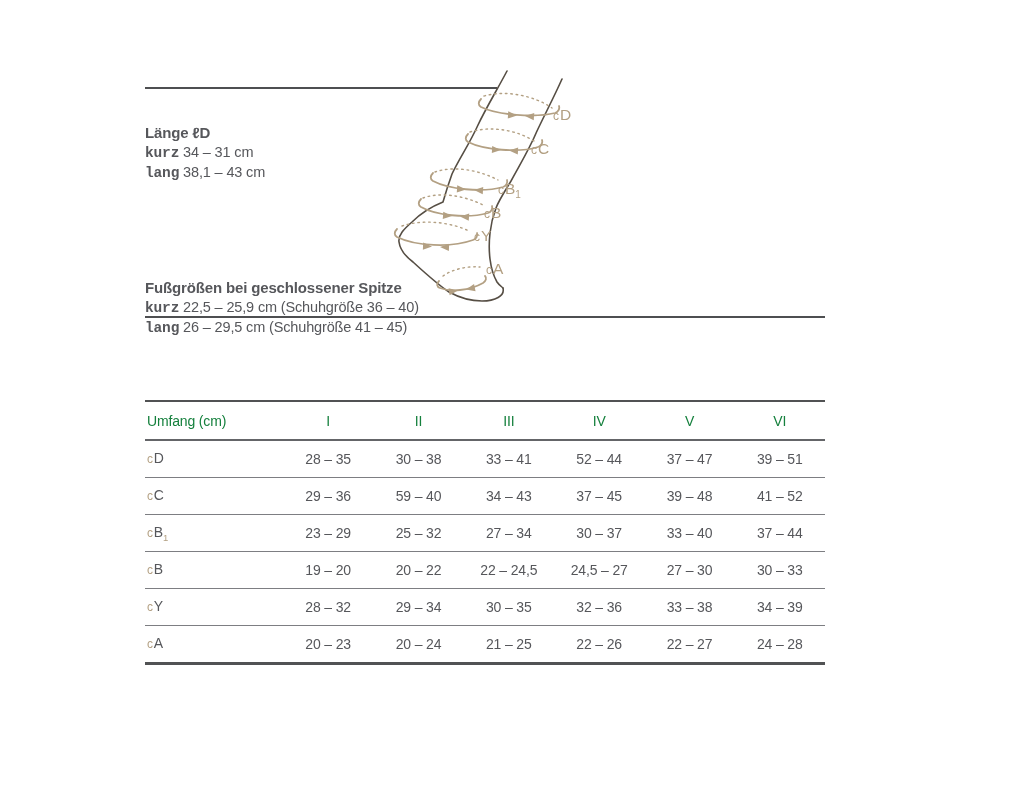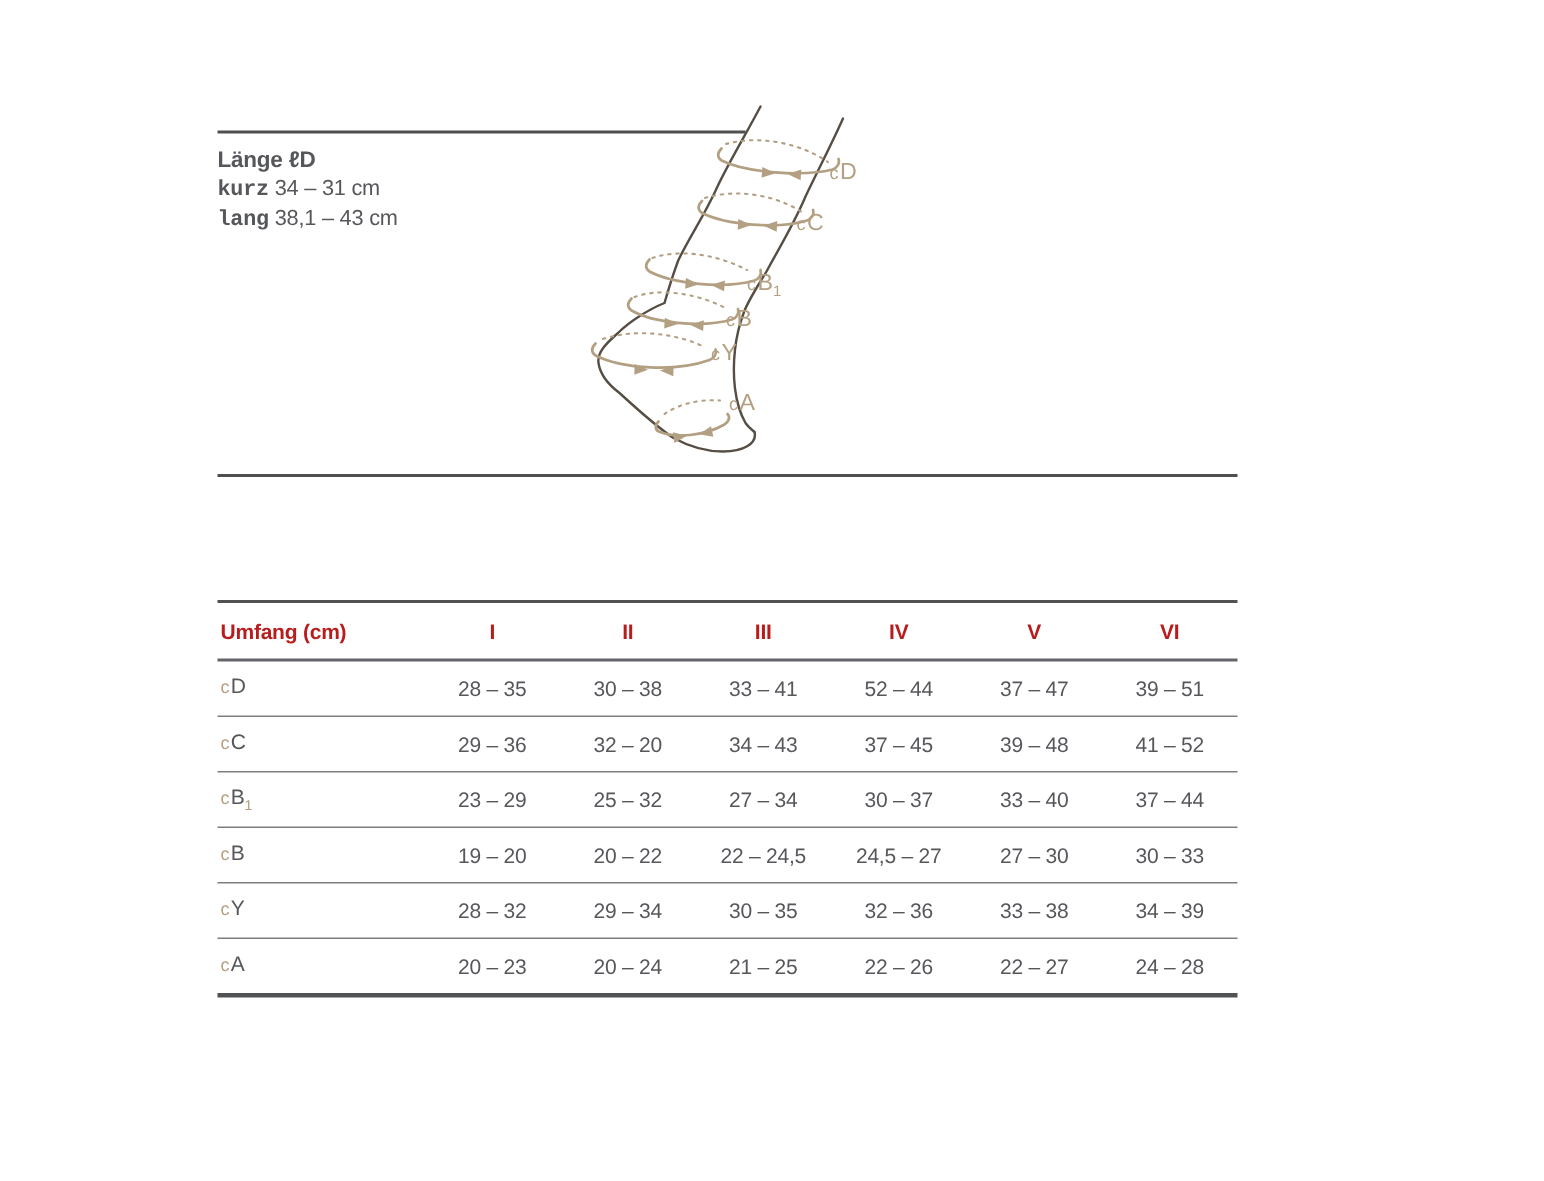--- a/index.html
+++ b/index.html
@@ -2,21 +2,21 @@
 <html><head>
 <meta charset="utf-8">
 <style>
   html,body{margin:0;padding:0;background:#ffffff;}
   .page{
     position:relative;width:1029px;height:787px;background:#ffffff;overflow:hidden;
     font-family:"Liberation Sans","DejaVu Sans",sans-serif;color:#56575b;
   }
   .rule{position:absolute;background:#4e4f51;}
   
-  .info{position:absolute;font-size:14.5px;line-height:19.5px;letter-spacing:-0.15px;}
+  .info{position:absolute;font-size:14.5px;line-height:19.5px;letter-spacing:-0.15px;margin-top:26px;}
   .info .title{font-weight:bold;font-size:15px;}
   .info .lbl{font-weight:bold;font-family:Liberation Mono, monospace;}
   
   .diagram{position:absolute;left:385px;top:55px;width:225px;height:255px;}
   .diagram svg{position:absolute;left:0;top:0;}
   .dlabel{position:absolute;color:#b3a083;font-size:15.5px;white-space:nowrap;letter-spacing:0;}
   .dlabel .c{font-size:12px;margin-right:1px;}
   .dlabel sub{font-size:10px;}
   
   .sizetable{
@@ -24,37 +24,42 @@
     border-top:2px solid #515254;border-bottom:3px solid #515254;
   }
   .trow{
     display:grid;grid-template-columns:138px repeat(6,1fr);
     align-items:center;height:36px;border-bottom:1px solid #7d7e82;
   }
   .trow.head{height:37px;border-bottom:2px solid #646568;}
   .trow:last-child{border-bottom:none;}
   .cell{text-align:center;font-size:14px;color:#56575b;letter-spacing:-0.15px;}
   .cell.lab{text-align:left;padding-left:2px;}
-  .head .cell{color:#b91c1c;font-weight:bold;font-size:14px;}
+  .head .cell{color:#15803d;font-weight:normal;font-size:14px;}
   .rowlab .c{color:#b3a083;font-size:12px;margin-right:1px;}
   .rowlab sub{color:#b3a083;font-size:9.5px;}
 </style>
 </head>
 <body>
 
 <div class="page">
 
   <div class="rule" style="left:145px;top:87px;width:352px;height:2px;"></div>
 
   <div class="info" style="left:145px;top:97px;">
     <div class="title">Länge ℓD</div>
     <div><span class="lbl">kurz</span> <span>34 – 31 cm</span></div>
     <div><span class="lbl">lang</span> <span>38,1 – 43 cm</span></div>
   </div>
 
+  <div class="info" style="left:145px;top:252px;">
+    <div class="title">Fußgrößen bei geschlossener Spitze</div>
+    <div><span class="lbl">kurz</span> <span>22,5 – 25,9 cm (Schuhgröße 36 – 40)</span></div>
+    <div><span class="lbl">lang</span> <span>26 – 29,5 cm (Schuhgröße 41 – 45)</span></div>
+  </div>
 
   <div class="rule" style="left:145px;top:316px;width:680px;height:2px;"></div>
 
   <div class="diagram">
     <svg width="225" height="255" viewBox="0 0 225 255">
       <g fill="none" stroke="#564e44" stroke-width="1.6" stroke-linecap="round">
 
         <path d="M 122 16 C 112 35, 101 53, 93 70 C 85 88, 74 104, 67 119 C 63 130, 60 140, 58 147 C 48 151, 35 159, 27 167 C 19 174, 13 180, 14 187 C 15 194, 20 201, 28 207 C 40 218, 52 229, 64 237 C 75 243, 86 246, 97 246 C 110 246, 120 241, 118 233"></path>
 
         <path d="M 177 24 C 169 42, 160 59, 152 76 C 144 95, 134 111, 126 126 C 120 136, 114 145, 111 153 C 108 161, 106 169, 105 178 C 104 187, 104 196, 105 204 C 106 212, 108 220, 112 227 C 114 230, 117 232, 118 233"></path>
@@ -120,21 +125,21 @@
       <div class="cell">30 – 38</div>
       <div class="cell">33 – 41</div>
       <div class="cell">52 – 44</div>
       <div class="cell">37 – 47</div>
       <div class="cell">39 – 51</div>
     </div>
 
     <div class="trow">
       <div class="cell lab rowlab"><span class="c">c</span><span>C</span><sub></sub></div>
       <div class="cell">29 – 36</div>
-      <div class="cell">32 – 20</div>
+      <div class="cell">59 – 40</div>
       <div class="cell">34 – 43</div>
       <div class="cell">37 – 45</div>
       <div class="cell">39 – 48</div>
       <div class="cell">41 – 52</div>
     </div>
 
     <div class="trow">
       <div class="cell lab rowlab"><span class="c">c</span><span>B</span><sub>1</sub></div>
       <div class="cell">23 – 29</div>
       <div class="cell">25 – 32</div>

